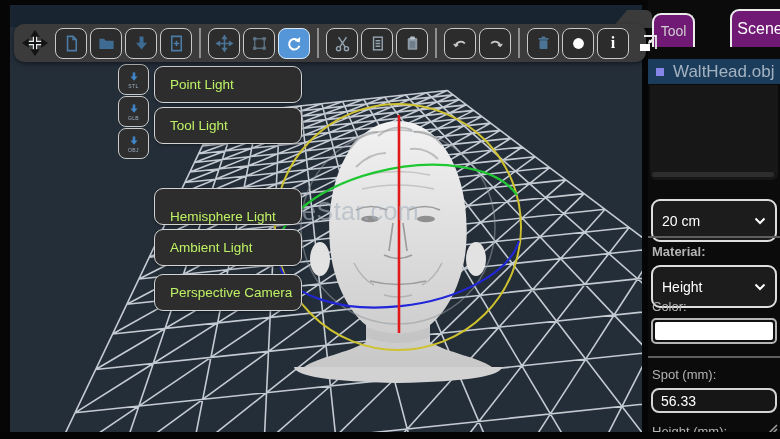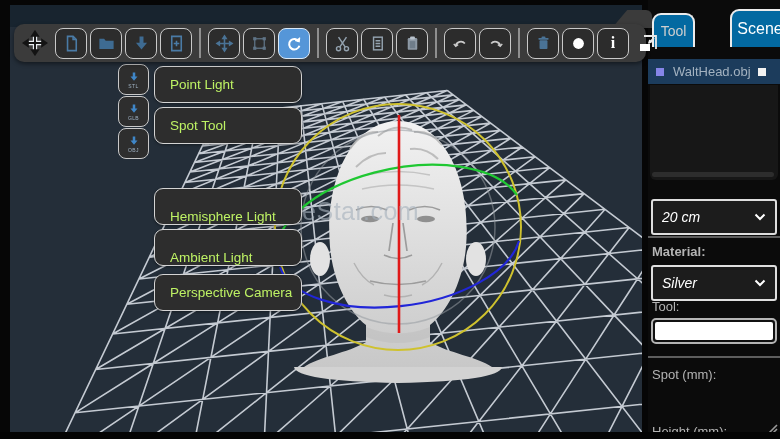--- a/index.html
+++ b/index.html
@@ -35,33 +35,33 @@
             color:#bef264;font-size:13.5px;z-index:7;box-shadow:0 1px 3px rgba(0,0,0,.4);}
 
   
   .vp-svg{position:absolute;left:0;top:0;z-index:2;}
   .watermark{position:absolute;left:0;top:170px;width:100%;text-align:center;z-index:3;
              font-size:25px;color:#a7b2bd;opacity:.62;letter-spacing:.5px;}
 
   
   .right-panel{position:absolute;left:648px;top:0;width:132px;height:439px;background:#0b0b0b;overflow:hidden;}
   .tab{position:absolute;border:2px solid #ececec;border-bottom:none;border-radius:9px 9px 0 0;
-       background:#0369a1;display:flex;align-items:center;justify-content:center;box-sizing:border-box;}
+       background:#701a75;display:flex;align-items:center;justify-content:center;box-sizing:border-box;}
   .tab-tool{left:4px;top:13px;width:43px;height:34px;color:#cfcfcf;font-size:14px;z-index:1;}
   .tab-scene{left:46px;top:9px;width:60px;height:38px;color:#fff;font-size:16px;z-index:2;margin-left:36px;}
   .scene-row{position:absolute;left:0;top:59px;width:132px;height:25px;background:#1c3c5c;z-index:3;
              display:flex;align-items:center;}
   .sq{width:8px;height:8px;flex:0 0 auto;}
-  .scene-row .label{color:#a3b2c0;font-size:13px;margin-left:9px;white-space:nowrap;}
+  .scene-row .label{color:#a3b2c0;font-size:17px;margin-left:9px;white-space:nowrap;}
   .scene-list{position:absolute;left:2px;top:85px;width:128px;height:95px;background:#171717;
               border-radius:0 0 6px 6px;}
   .scene-list .scrollbar{position:absolute;left:2px;bottom:3px;width:122px;height:5px;background:#2d2d2d;border-radius:3px;}
-  .pselect{position:absolute;left:3px;width:126px;height:36px;background:#1c1c1c;border:2px solid #dedede;
-           border-radius:3px;display:flex;align-items:center;box-sizing:border-box;color:#fff;font-size:14px;
-           padding:0 9px;justify-content:space-between;font-style:italic;}
+  .pselect{position:absolute;left:3px;width:126px;height:43px;background:#1c1c1c;border:2px solid #dedede;
+           border-radius:9px;display:flex;align-items:center;box-sizing:border-box;color:#fff;font-size:14px;
+           padding:0 9px;justify-content:space-between;}
   .pdivider{position:absolute;left:0;width:132px;height:2px;background:#5e5e5e;}
   .plabel{position:absolute;left:4px;color:#b4b4b4;font-size:13px;}
   .swatch{position:absolute;left:3px;top:318px;width:126px;height:26px;border:2px solid #b5b5b5;border-radius:5px;
           background:#111;box-sizing:border-box;padding:2px;}
   .swatch .inner{width:100%;height:100%;background:#fff;border-radius:2px;box-sizing:border-box;}
   .pinput{position:absolute;left:3px;top:388px;width:126px;height:25px;background:#161616;border:2px solid #d6d6d6;
           border-radius:8px;color:#fff;font-size:14px;padding:0 8px;box-sizing:border-box;
           font-family:"Liberation Sans",sans-serif;}
   .resize-grip{position:absolute;left:114px;top:420px;width:16px;height:16px;}
 
@@ -323,26 +323,26 @@
           <path d="M9.5 3 H14.5 V11 H19 L12 19.5 L5 11 H9.5 Z"></path>
         </svg>
     </span>
     <span class="xlabel">OBJ</span>
   </div>
 
   <div class="menu-btn" style="top:66px;">
       <span>Point Light</span>
     </div>
   <div class="menu-btn" style="top:107px;">
-      <span>Spot Tool</span>
+      <span>Tool Light</span>
     </div>
   <div class="menu-btn" style="top:188px;align-items:flex-end;">
       <span>Hemisphere Light</span>
     </div>
-  <div class="menu-btn" style="top:229px;align-items:flex-end;">
+  <div class="menu-btn" style="top:229px;">
       <span>Ambient Light</span>
     </div>
   <div class="menu-btn" style="top:274px;">
       <span>Perspective Camera</span>
     </div>
 
   <div class="right-panel">
 
     <div class="tab tab-tool">
         <span>Tool</span>
@@ -368,36 +368,37 @@
         <svg width="12" height="8" viewBox="0 0 12 8" fill="none" stroke="#fff" stroke-width="2">
             <path d="M1.5 1.5 L6 6 L10.5 1.5"></path>
           </svg>
       </span>
     </div>
 
     <div class="pdivider" style="top:236px;"></div>
 
     <div class="plabel" style="top:244px;font-weight:bold;">Material:</div>
     <div class="pselect" style="top:265px;">
-      <span>Silver</span>
+      <span>Height</span>
       <span>
         <svg width="12" height="8" viewBox="0 0 12 8" fill="none" stroke="#fff" stroke-width="2">
             <path d="M1.5 1.5 L6 6 L10.5 1.5"></path>
           </svg>
       </span>
     </div>
 
-    <div class="plabel" style="top:299px;">Tool:</div>
+    <div class="plabel" style="top:299px;">Color:</div>
     <div class="swatch">
         <div class="inner"></div>
       </div>
 
     <div class="pdivider" style="top:356px;"></div>
 
     <div class="plabel" style="top:367px;">Spot (mm):</div>
+    <input class="pinput" value="56.33" style="">
 
     <div class="plabel" style="top:424px;">Height (mm):</div>
 
     <div class="resize-grip">
       <svg width="16" height="16" viewBox="0 0 16 16" stroke="#9a9a9a" stroke-width="1.6">
         <path d="M15 5 L5 15 M15 9 L9 15 M15 13 L13 15"></path>
       </svg>
     </div>
   </div>
 

